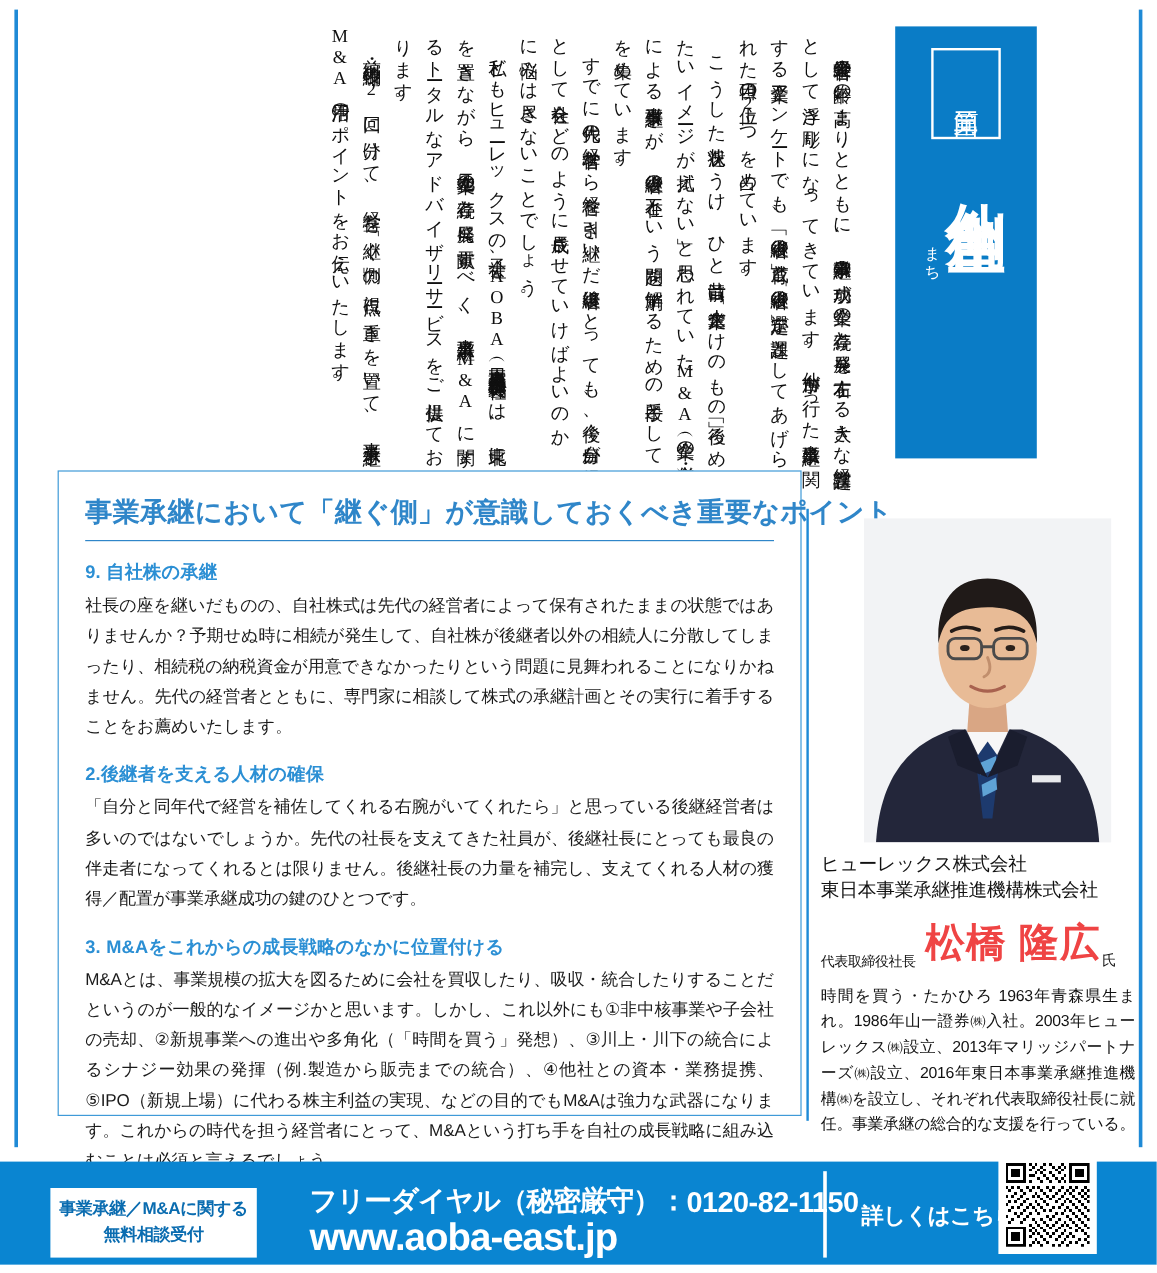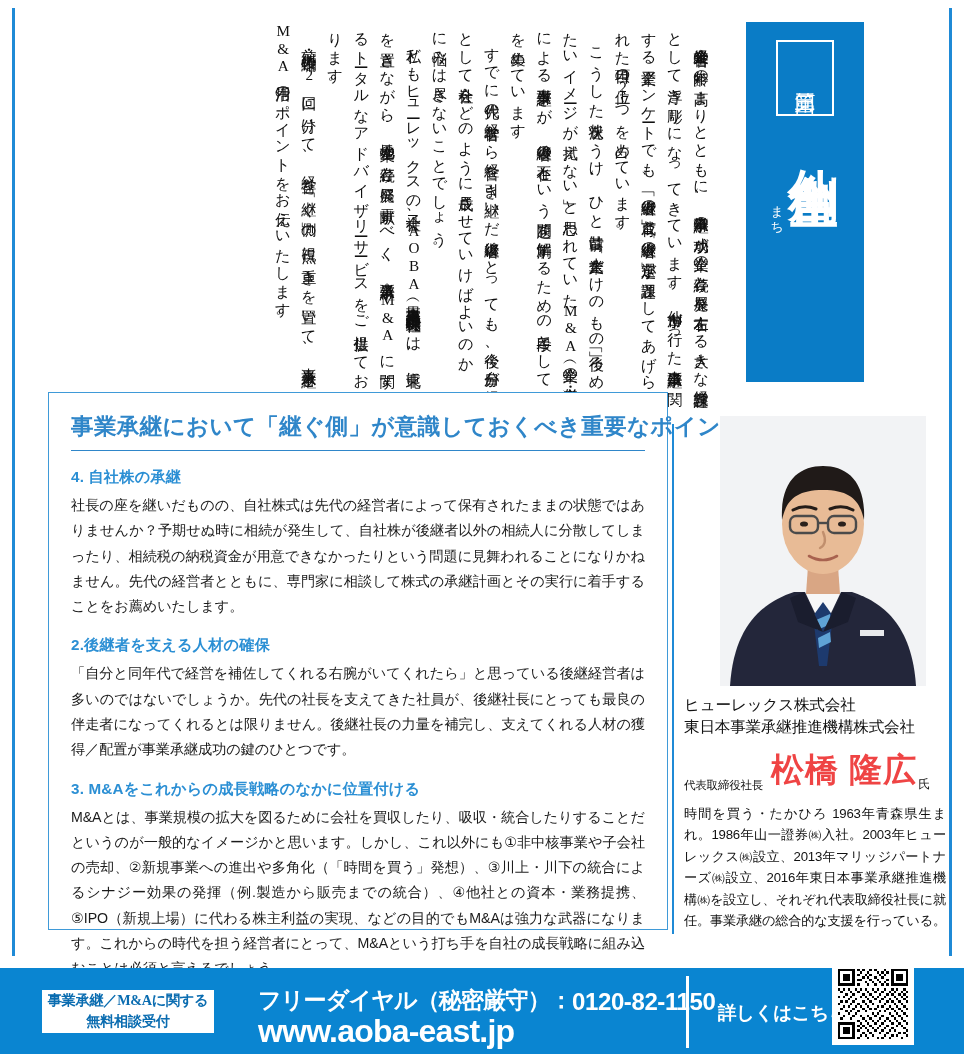--- a/index.html
+++ b/index.html
@@ -123,21 +123,21 @@
     line-height: 1.78;
     color: #1a1a1a;
     text-align: justify;
     letter-spacing: -0.1px;
   }
   .section-body p { margin: 0; }
 
   
   .profile {
     position: absolute;
-    left: 684px; top: 408px;
+    left: 684px; top: 424px;
     width: 262px; height: 512px;
   }
   .portrait {
     position: relative;
     width: 206px; height: 270px;
     margin: 8px auto 0 36px;
     overflow: hidden;
     background: #f4f5f7;
   }
   
@@ -196,26 +196,25 @@
   }
   .footer-strip {
     position: absolute;
     left: 0; top: 1054px;
     width: 964px; height: 7px;
     background: #ffffff;
   }
   .footer-badge {
     position: absolute;
     left: 42px; top: 990px;
-    width: 172px; height: 43px;
+    width: 172px; height: 58px;
     background: #ffffff;
     display: flex; flex-direction: column;
-    align-items: center; 
+    align-items: center; justify-content: center;
     line-height: 1.45;
-    font-family: Liberation Serif, serif;
   }
   .footer-badge span {
     font-size: 14.2px;
     color: #0a6cb0;
     font-weight: 700;
     letter-spacing: -0.3px;
   }
   .footer-tel {
     position: absolute;
     left: 258px; top: 985px;
@@ -287,21 +286,21 @@
     <div class="banner-title-wrap">
       <div class="banner-title">仙台創生</div>
       <div class="banner-ruby">まち</div>
     </div>
   </div>
 
   <div class="content-box">
     <div class="box-heading">事業承継において「継ぐ側」が意識しておくべき重要なポイント</div>
 
     <div class="section">
-      <div class="section-title">4. 自社株の承継</div>
+      <div class="section-title">9. 自社株の承継</div>
       <div class="section-body">
         <p>社長の座を継いだものの、自社株式は先代の経営者によって保有されたままの状態ではありませんか？予期せぬ時に相続が発生して、自社株が後継者以外の相続人に分散してしまったり、相続税の納税資金が用意できなかったりという問題に見舞われることになりかねません。先代の経営者とともに、専門家に相談して株式の承継計画とその実行に着手することをお薦めいたします。</p>
       </div>
     </div>
 
     <div class="section">
       <div class="section-title">2.後継者を支える人材の確保</div>
       <div class="section-body">
         <p>「自分と同年代で経営を補佐してくれる右腕がいてくれたら」と思っている後継経営者は多いのではないでしょうか。先代の社長を支えてきた社員が、後継社長にとっても最良の伴走者になってくれるとは限りません。後継社長の力量を補完し、支えてくれる人材の獲得／配置が事業承継成功の鍵のひとつです。</p>
       </div>

